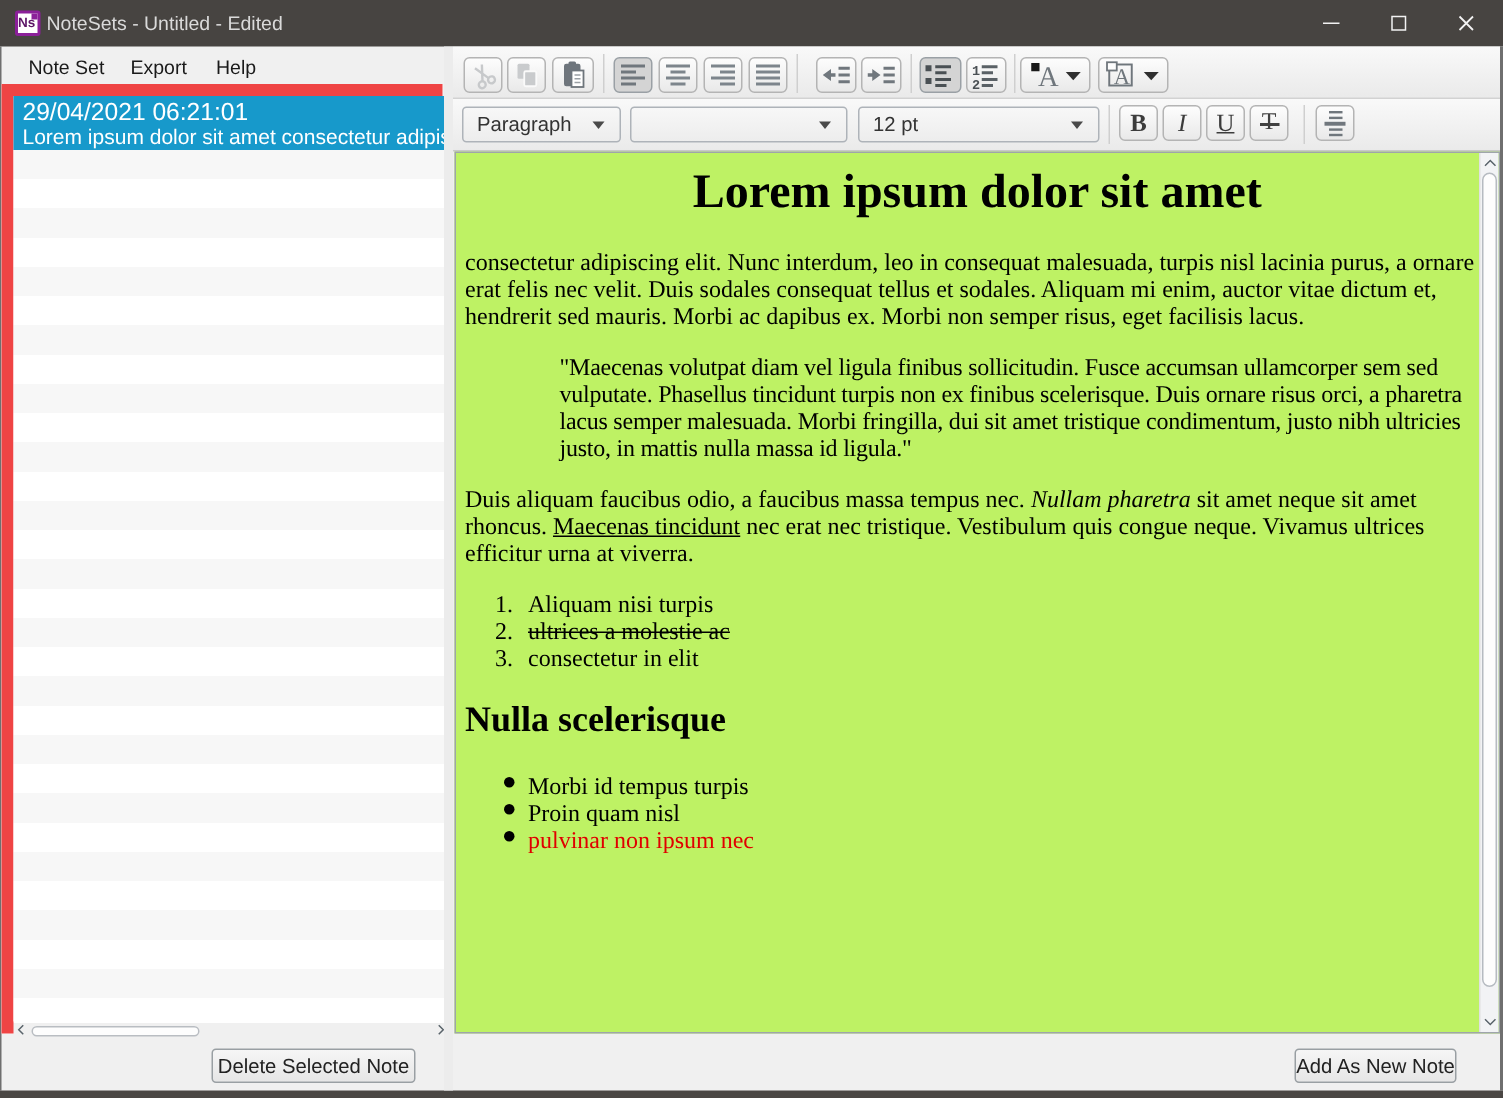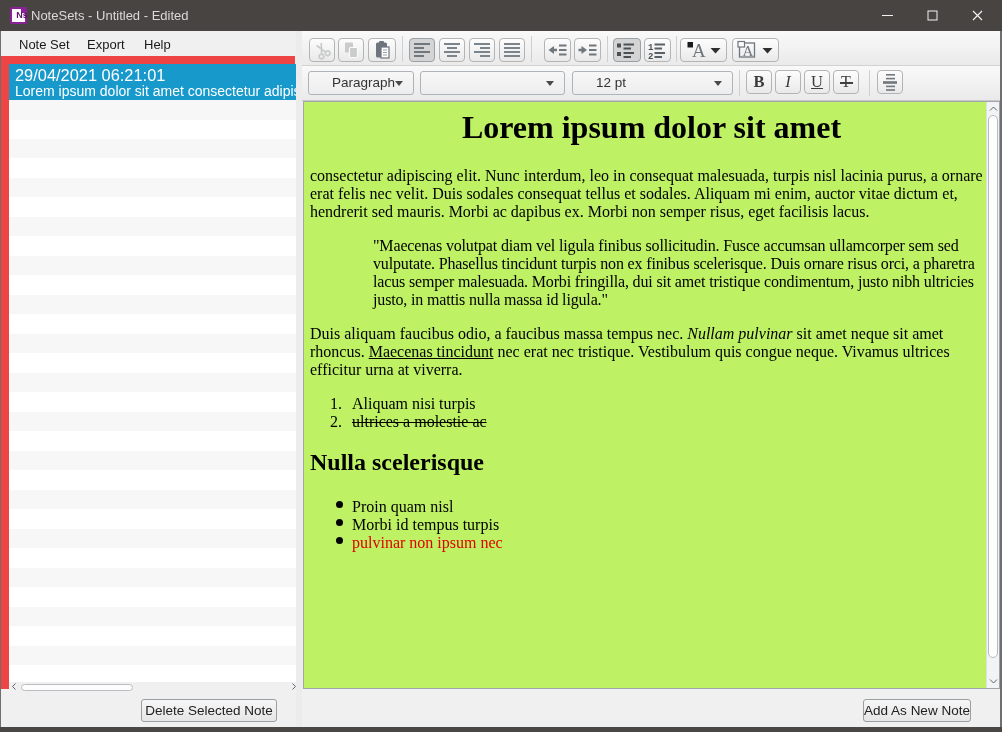--- a/index.html
+++ b/index.html
@@ -11,21 +11,21 @@
   #titlebar { left:0; top:0; width:1002px; height:31px; background:#474441; }
   #title-text { left:31px; top:8px; font-size:13px; color:#dadada; }
   #bl { left:0; top:31px; width:1px; height:696px; background:#6f6f6f; }
   #br { left:1000px; top:31px; width:2px; height:696px; background:#6f6f6f; }
   #bb { left:0; top:727px; width:1002px; height:5px; background:#4a4744; }
 
   
   #appicon { left:10px; top:7px; width:17px; height:17px; background:#8b2099; border-radius:2px; }
   #appicon .page { position:absolute; left:2px; top:2px; width:13px; height:13px; background:#fff; }
   #appicon .notch { position:absolute; right:2px; top:2px; width:4px; height:4px; background:#8b2099; }
-  #appicon .ns { position:absolute; left:2px; top:3px; width:20px; text-align:center; font-size:9px; font-weight:bold; color:#5c1566; }
+  #appicon .ns { position:absolute; left:2px; top:3px; width:31px; font-size:9px; font-weight:bold; color:#5c1566; }
 
   
   .winbtn { top:0; width:45px; height:31px; color:#f2f2f2; }
   #btn-min  { left:865px; }
   #btn-max  { left:910px; }
   #btn-close{ left:955px; }
 
   
   #menubar { left:2px; top:31px; width:293px; height:25px; font-size:13px; color:#1a1a1a; }
   #menubar span { position:absolute; top:6px; }
@@ -49,21 +49,21 @@
   #divider { left:296px; top:31px; width:6px; height:696px; background:#ececec; }
 
   
   #toolbar1 { left:302px; top:31px; width:698px; height:35px; background:linear-gradient(#f9f9f9,#eaeaea); border-bottom:1px solid #d2d2d2; }
   #toolbar2 { left:302px; top:66px; width:698px; height:35px; background:linear-gradient(#f9f9f9,#eaeaea); border-bottom:1px solid #c9c9c9; }
   .tbtn { position:absolute; top:7px; height:24px; border:1px solid #b4b4b4; border-radius:4px; background:linear-gradient(#fdfdfd,#e9e9e9); }
   .tbtn.pressed { background:#d4d4d4; border-color:#9aa0a5; }
   .tsep { position:absolute; top:5px; width:1px; height:26px; background:#cfcfcf; }
 
   
-  .combo { position:absolute; top:5px; height:24px; border:1px solid #aeb3b9; border-radius:3px; background:linear-gradient(#f7f7f7,#ededed); font-size:13.5px; color:#333; line-height:22px; padding-left:23px; }
+  .combo { position:absolute; top:5px; height:24px; border:1px solid #aeb3b9; border-radius:3px; background:linear-gradient(#f7f7f7,#ededed); font-size:13.5px; color:#333; line-height:22px; padding-left:9px; }
   .combo .arr { position:absolute; right:10px; top:9px; width:0; height:0; border-left:4.5px solid transparent; border-right:4.5px solid transparent; border-top:5px solid #4a4a4a; }
 
   
   #editor { left:303px; top:101px; width:697px; height:588px; border:1px solid #9fa5ab; background:#bef264; }
   #edcontent { position:absolute; left:0; top:0; width:681px; height:586px; padding:7px 0 0 6px; font-family:"Liberation Serif", serif; font-size:16px; color:#000; overflow:hidden; }
   #edcontent h1 { font-size:32px; margin:0 0 21px 8px; text-align:center; }
   #edcontent p { margin:16px 0; }
   #edcontent blockquote { margin:16px 2px 16px 63px; letter-spacing:-0.16px; }
     #edcontent ol, #edcontent ul { margin:16px 0; padding-left:42px; list-style:none; }
   #edcontent ol li .mk { display:inline-block; width:22px; margin-left:-22px; }
@@ -289,29 +289,30 @@
         </g>
       </svg>
     </div>
   </div>
 
   <div id="editor" class="abs">
     <div id="edcontent">
       <h1>Lorem ipsum dolor sit amet</h1>
       <p>consectetur adipiscing elit. Nunc interdum, leo in consequat malesuada, turpis nisl lacinia purus, a ornare erat felis nec velit. Duis sodales consequat tellus et sodales. Aliquam mi enim, auctor vitae dictum et, hendrerit sed mauris. Morbi ac dapibus ex. Morbi non semper risus, eget facilisis lacus.</p>
       <blockquote>"Maecenas volutpat diam vel ligula finibus sollicitudin. Fusce accumsan ullamcorper sem sed vulputate. Phasellus tincidunt turpis non ex finibus scelerisque. Duis ornare risus orci, a pharetra lacus semper malesuada. Morbi fringilla, dui sit amet tristique condimentum, justo nibh ultricies justo, in mattis nulla massa id ligula."</blockquote>
-      <p>Duis aliquam faucibus odio, a faucibus massa tempus nec. <i>Nullam pulvinar</i> sit amet neque sit amet rhoncus. <u>Maecenas tincidunt</u> nec erat nec tristique. Vestibulum quis congue neque. Vivamus ultrices efficitur urna at viverra.</p>
+      <p>Duis aliquam faucibus odio, a faucibus massa tempus nec. <i>Nullam pharetra</i> sit amet neque sit amet rhoncus. <u>Maecenas tincidunt</u> nec erat nec tristique. Vestibulum quis congue neque. Vivamus ultrices efficitur urna at viverra.</p>
       <ol>
         <li><span class="mk">1.</span>Aliquam nisi turpis</li>
         <li><span class="mk">2.</span><s>ultrices a molestie ac</s></li>
+        <li><span class="mk">3.</span>consectetur in elit</li>
       </ol>
       <h2>Nulla scelerisque</h2>
       <ul>
+        <li><span class="bu"><i></i></span>Morbi id tempus turpis</li>
         <li><span class="bu"><i></i></span>Proin quam nisl</li>
-        <li><span class="bu"><i></i></span>Morbi id tempus turpis</li>
         <li class="red"><span class="bu"><i></i></span>pulvinar non ipsum nec</li>
       </ul>
     </div>
   </div>
   <div id="vscroll" class="abs">
     <svg class="abs" style="left:2px;top:3px" width="9" height="8">
       <path d="M1 5.5 L4.5 2 L8 5.5" stroke="#5a646b" fill="none"></path>
     </svg>
     <svg class="abs" style="left:2px;top:575px" width="9" height="8">
       <path d="M1 2.5 L4.5 6 L8 2.5" stroke="#5a646b" fill="none"></path>

